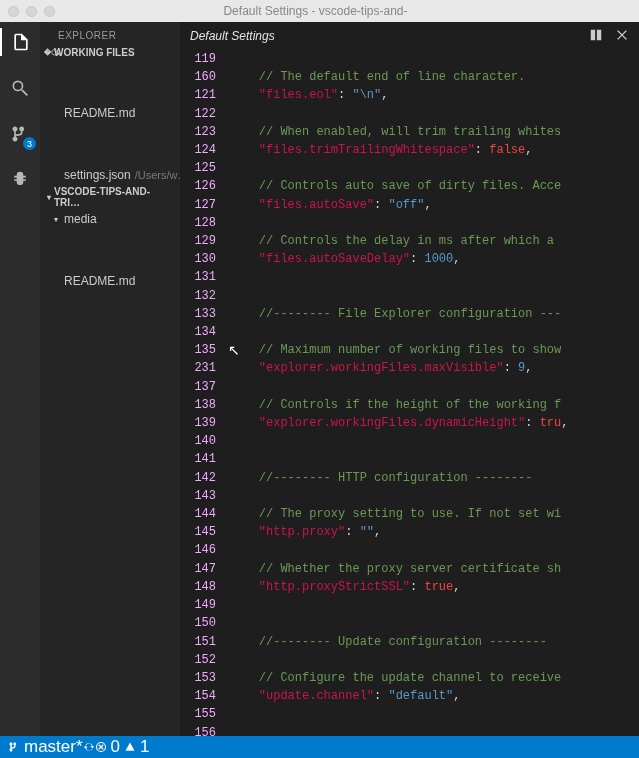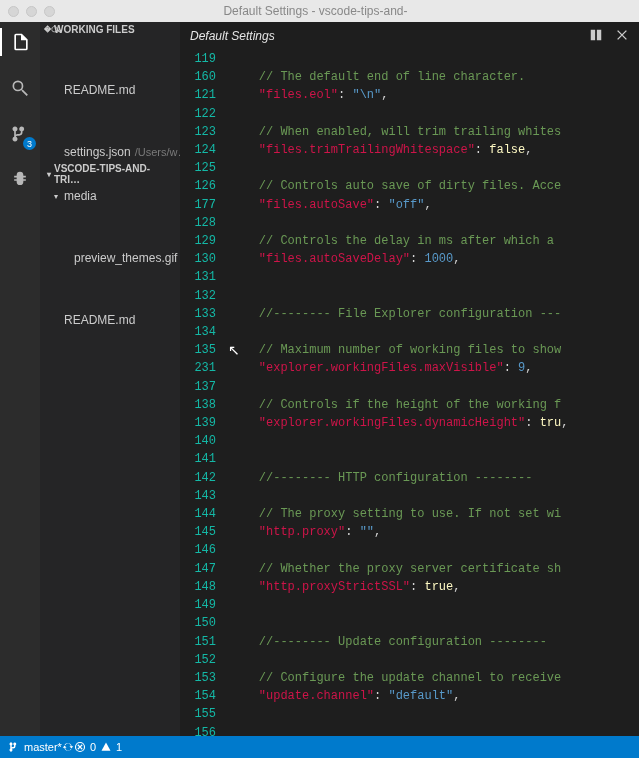--- a/index.html
+++ b/index.html
@@ -121,48 +121,48 @@
     display: flex;
     overflow: hidden;
     font-family: Menlo, Consolas, "Courier New", monospace;
     font-size: 12px;
     line-height: 18.2px;
   }
   .gutter {
     width: 50px;
     text-align: right;
     padding-right: 14px;
-    color: #14b8a6;
+    color: #f0abfc;
     user-select: none;
   }
   .code {
     flex: 1;
     white-space: pre;
     overflow: hidden;
     color: #d4d4d4;
   }
   .tok-comment { color: #6a9955; }
   .tok-key { color: #ce1449; }
   .tok-string { color: #5899c9; }
-  .tok-bool { color: #fef9c3; font-weight:normal; }
+  .tok-bool { color: #ef4444; font-weight:normal; }
   .tok-number { color: #5899c9; }
   .tok-punc { color: #d4d4d4; }
   .cursor-pointer {
     position: absolute;
     left: 48px; top: 320px;
     font-size: 14px; color: #fff;
     pointer-events: none;
   }
   .statusbar {
     height: 22px;
     background: #007acc;
     color: #fff;
     display: flex;
     align-items: center;
-    font-size: 11px;
+    font-size: 17px;
     padding: 0 8px;
   }
   .status-item { display: flex; align-items: center; gap: 4px; cursor: pointer; }
   .status-item svg { width: 12px; height: 12px; fill: #fff; }
 </style>
 </head>
 <body>
 
 <div class="titlebar">
   <div class="traffic-lights">
@@ -192,20 +192,21 @@
       <div class="badge">3</div>
     </div>
     <div class="activity-item">
       <svg viewBox="0 0 24 24">
           <path d="M12 2a4 4 0 0 0-4 4v1H5v2h3v2H5v2h3v1a4 4 0 0 0 8 0v-1h3v-2h-3v-2h3V7h-3V6a4 4 0 0 0-4-4z"></path>
         </svg>
     </div>
   </div>
 
   <div class="sidebar">
+    <div class="sidebar-title">EXPLORER</div>
 
     <div class="section-header">
       <span class="twisty">�ം</span>
       <span>WORKING FILES</span>
     </div>
     <div id="working-files-list">
         <div class="file-item">
           <span>README.md</span>
         </div>
         <div class="file-item">
@@ -216,21 +217,20 @@
 
     <div class="section-header">
       <span class="twisty">▾</span>
       <span>VSCODE-TIPS-AND-TRI…</span>
     </div>
     <div id="project-tree">
         <div class="folder-item">
           <span class="twisty">▾</span>
           <span>media</span>
         </div>
-        <div class="file-item nested">preview_themes.gif</div>
         <div class="file-item" style="padding-left: 24px;">README.md</div>
       </div>
   </div>
 
   <div class="editor">
     <div class="editor-tabs">
       <span class="editor-tab-title">Default Settings</span>
       <div class="editor-actions">
         <span>
           <svg viewBox="0 0 16 16">
@@ -247,21 +247,21 @@
     <div class="code-area">
       <div class="gutter" id="gutter">
           <div>119</div>
           <div>160</div>
           <div>121</div>
           <div>122</div>
           <div>123</div>
           <div>124</div>
           <div>125</div>
           <div>126</div>
-          <div>177</div>
+          <div>127</div>
           <div>128</div>
           <div>129</div>
           <div>130</div>
           <div>131</div>
           <div>132</div>
           <div>133</div>
           <div>134</div>
           <div>135</div>
           <div>231</div>
           <div>137</div>

